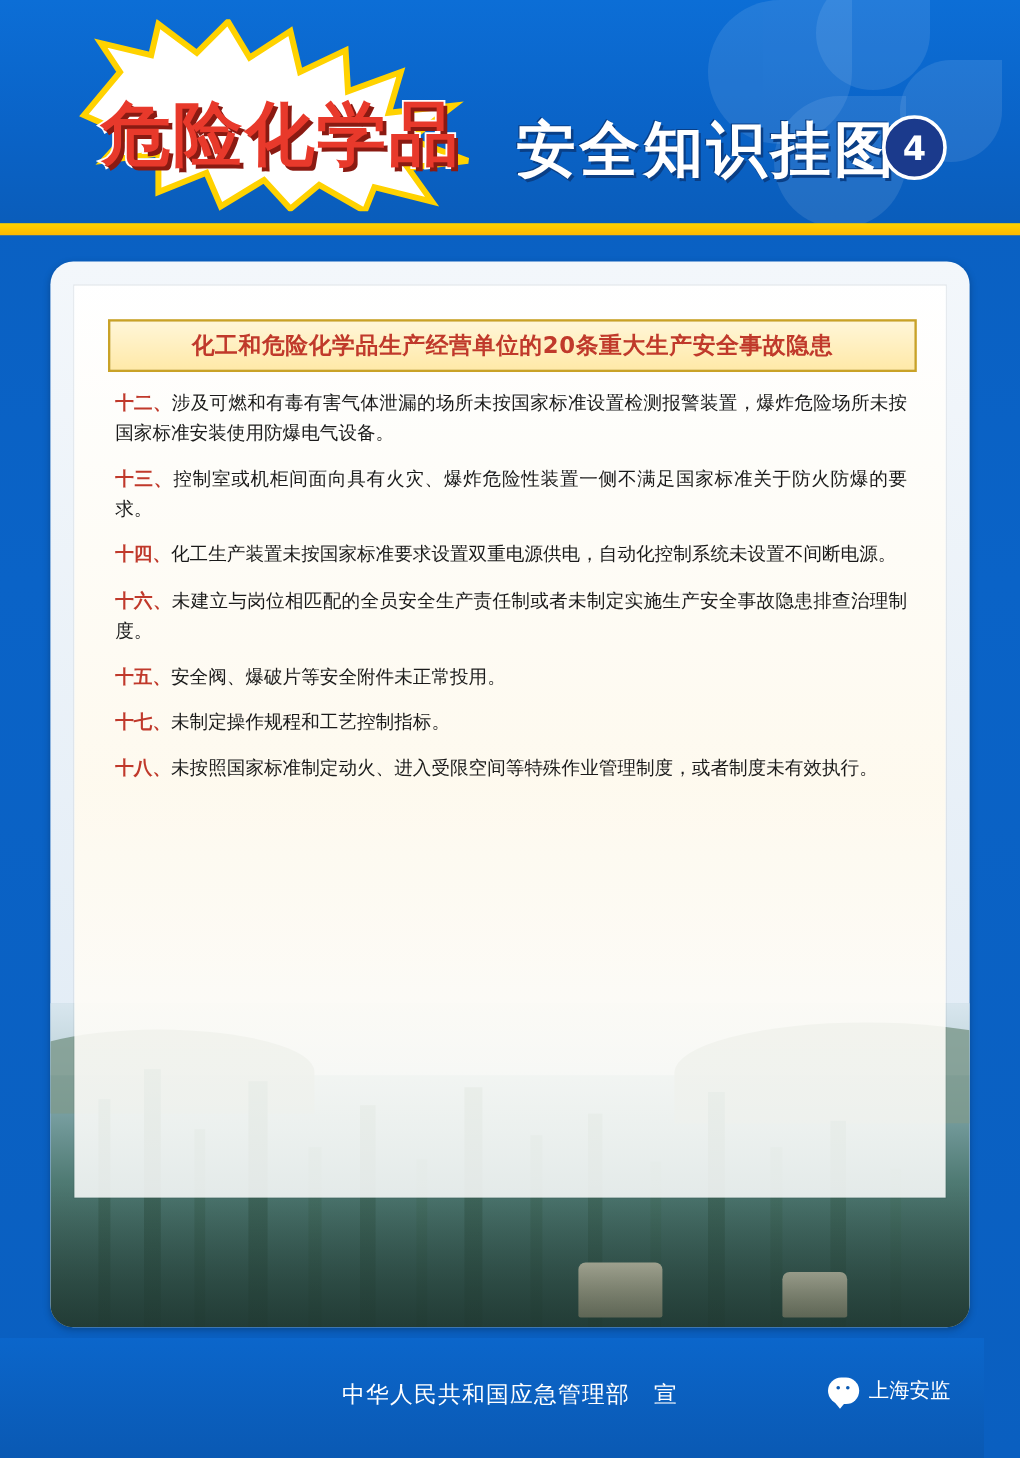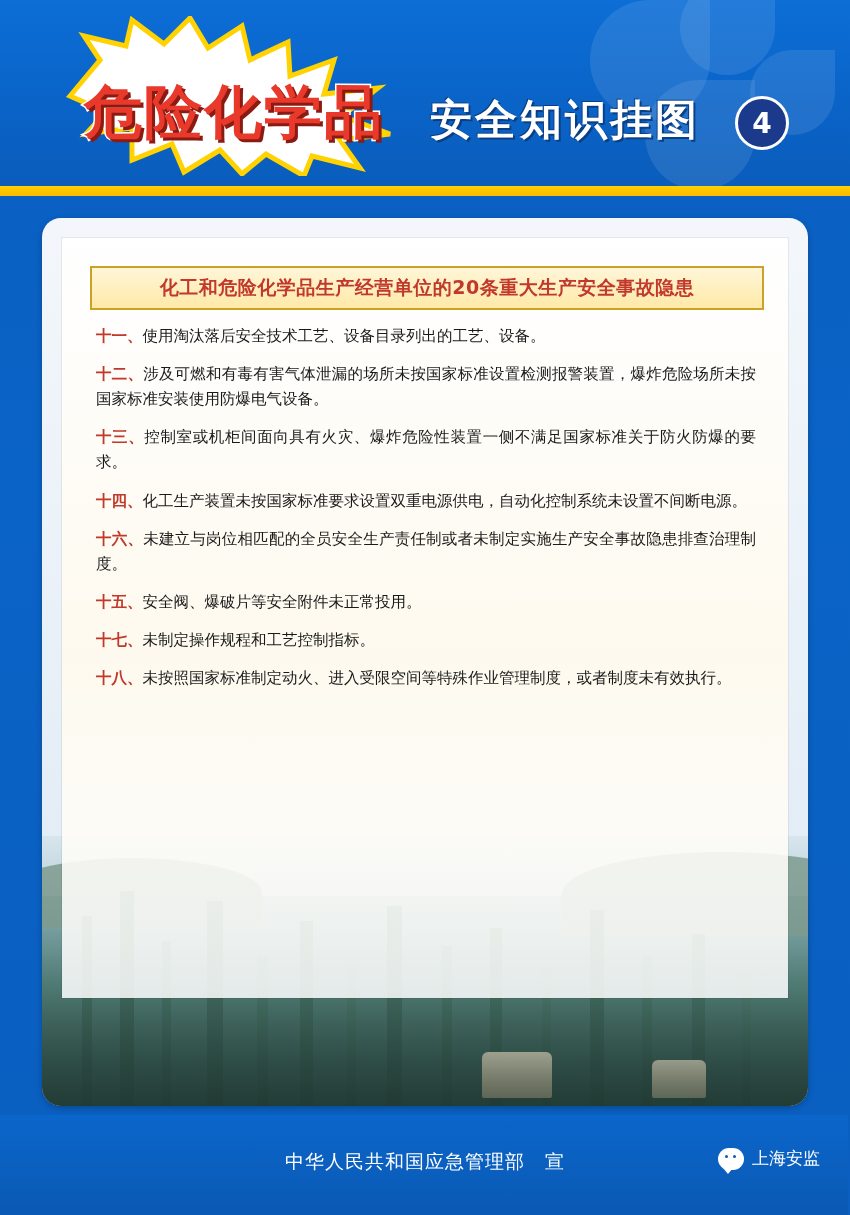--- a/index.html
+++ b/index.html
@@ -69,21 +69,21 @@
     -webkit-text-stroke: 3px #ffffff;
     paint-order: stroke fill;
     text-shadow: 3px 3px 0 #8a1a12;
     white-space: nowrap;
   }
   .sub-title {
     position: absolute;
     left: 430px;
     top: 92px;
     font-family: "DejaVu Sans", sans-serif;
-    font-size: 42px;
+    font-size: 50px;
     font-weight: bold;
     color: #ffffff;
     letter-spacing: 3px;
     text-shadow: 2px 2px 0 #0a3f86, -1px -1px 0 #0a3f86;
     white-space: nowrap;
   }
   .issue-badge {
     position: absolute;
     left: 735px;
     top: 96px;
@@ -198,21 +198,20 @@
   }
 
   
   .footer {
     position: absolute;
     left: 0;
     bottom: 0;
     width: 820px;
     height: 100px;
     background: linear-gradient(180deg, #0b66cb 0%, #0a59b3 100%);
-    padding-left: 28px;
   }
   .footer-line {
     position: absolute;
     left: 0; top: 0; width: 850px; height: 3px;
     background: #ffd200;
     opacity: .0;
   }
   .footer-text {
     position: absolute;
     left: 0;
@@ -311,23 +310,20 @@
     </div>
 
     <div class="panel-inner">
 
       <div class="title-bar">
         <span class="txt">化工和危险化学品生产经营单位的20条重大生产安全事故隐患</span>
       </div>
 
       <div class="items">
         <div class="item">
-          <span class="num">十一、</span><span>使用淘汰落后安全技术工艺、设备目录列出的工艺、设备。</span>
-        </div>
-        <div class="item">
           <span class="num">十二、</span><span>涉及可燃和有毒有害气体泄漏的场所未按国家标准设置检测报警装置，爆炸危险场所未按国家标准安装使用防爆电气设备。</span>
         </div>
         <div class="item">
           <span class="num">十三、</span><span>控制室或机柜间面向具有火灾、爆炸危险性装置一侧不满足国家标准关于防火防爆的要求。</span>
         </div>
         <div class="item">
           <span class="num">十四、</span><span>化工生产装置未按国家标准要求设置双重电源供电，自动化控制系统未设置不间断电源。</span>
         </div>
         <div class="item">
           <span class="num">十六、</span><span>未建立与岗位相匹配的全员安全生产责任制或者未制定实施生产安全事故隐患排查治理制度。</span>

